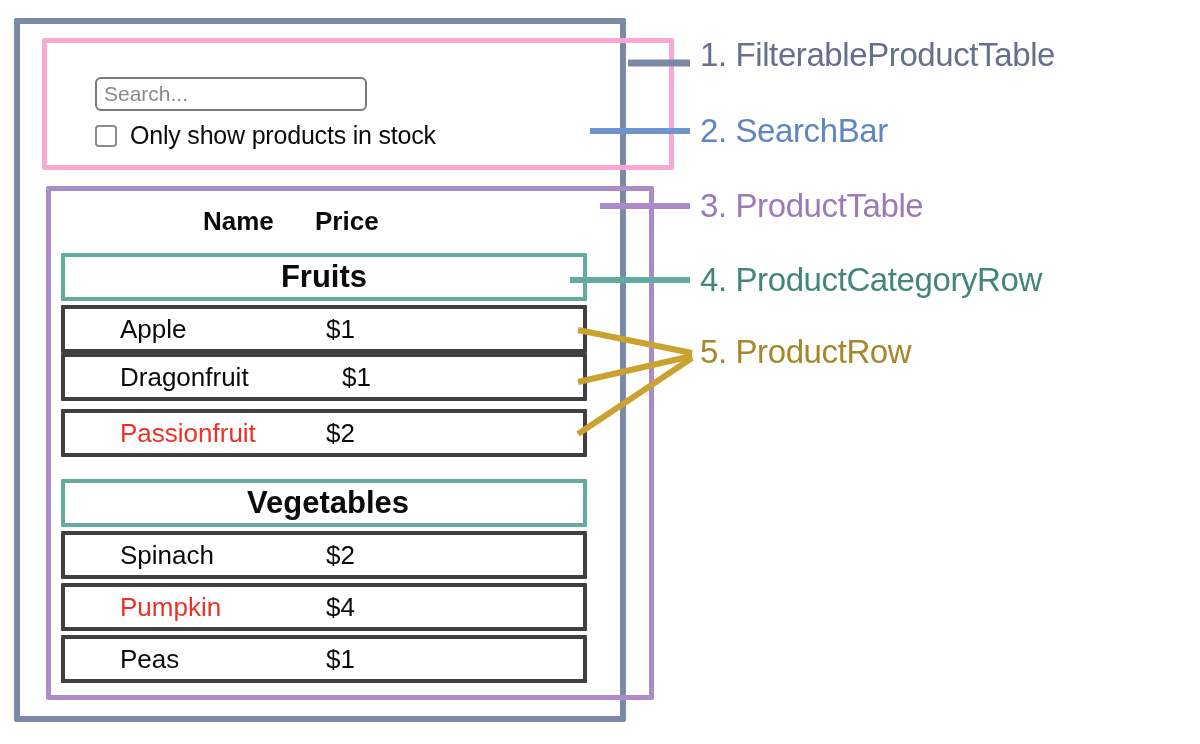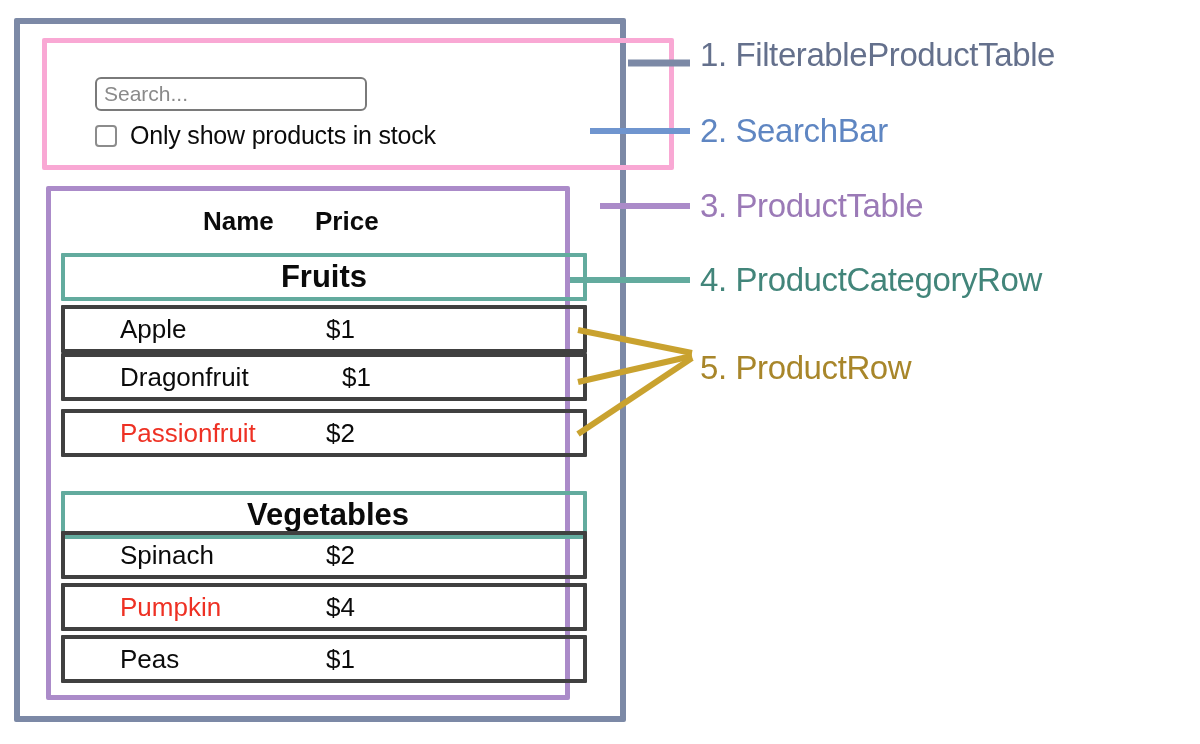--- a/index.html
+++ b/index.html
@@ -50,21 +50,21 @@
     top: 38px;
     width: 632px;
     height: 132px;
     border: 5px solid #f9a8d4;
     border-radius: 2px;
     z-index: 3;
   }
   #product-table {
     left: 46px;
     top: 186px;
-    width: 524px;
+    width: 608px;
     height: 514px;
     border: 5px solid #ab8bc9;
     border-radius: 2px;
     z-index: 3;
   }
 
   
   #search-input {
     position: absolute;
     left: 48px;
@@ -195,21 +195,21 @@
     font-family: "Liberation Sans", sans-serif;
     font-size: 33px;
     font-weight: 400;
     letter-spacing: -0.4px;
     white-space: nowrap;
   }
   #legend-1 { left: 700px; top: 36px;  color: #64708c; }
   #legend-2 { left: 700px; top: 112px; color: #5f86c2; }
   #legend-3 { left: 700px; top: 187px; color: #9b7ab7; }
   #legend-4 { left: 700px; top: 261px; color: #42857a; }
-  #legend-5 { left: 700px; top: 349px; color: #a8862a; }
+  #legend-5 { left: 700px; top: 333px; color: #a8862a; }
 </style>
 </head>
 <body>
 
 <div id="stage">
 
   <svg id="leader-lines" viewBox="0 0 1200 744" width="1200" height="744" aria-hidden="true">
 
     <line x1="628" y1="63" x2="690" y2="63" stroke="#7c89a6" stroke-width="7" stroke-linecap="butt"></line>
 
@@ -254,21 +254,21 @@
       <div class="tbl-row product-row" style="top:162px;gap:16px;">
         <span class="cell-name">Dragonfruit</span>
         <span class="cell-price">$1</span>
       </div>
 
       <div class="tbl-row product-row" style="top:218px;">
         <span class="cell-name out-of-stock">Passionfruit</span>
         <span class="cell-price">$2</span>
       </div>
 
-      <div class="tbl-row category-row" style="top:300px;padding-left:8px;">
+      <div class="tbl-row category-row" style="top:288px;padding-left:8px;">
         <span class="category-label">Vegetables</span>
       </div>
 
       <div class="tbl-row product-row" style="top:340px;">
         <span class="cell-name">Spinach</span>
         <span class="cell-price">$2</span>
       </div>
 
       <div class="tbl-row product-row" style="top:392px;">
         <span class="cell-name out-of-stock">Pumpkin</span>

